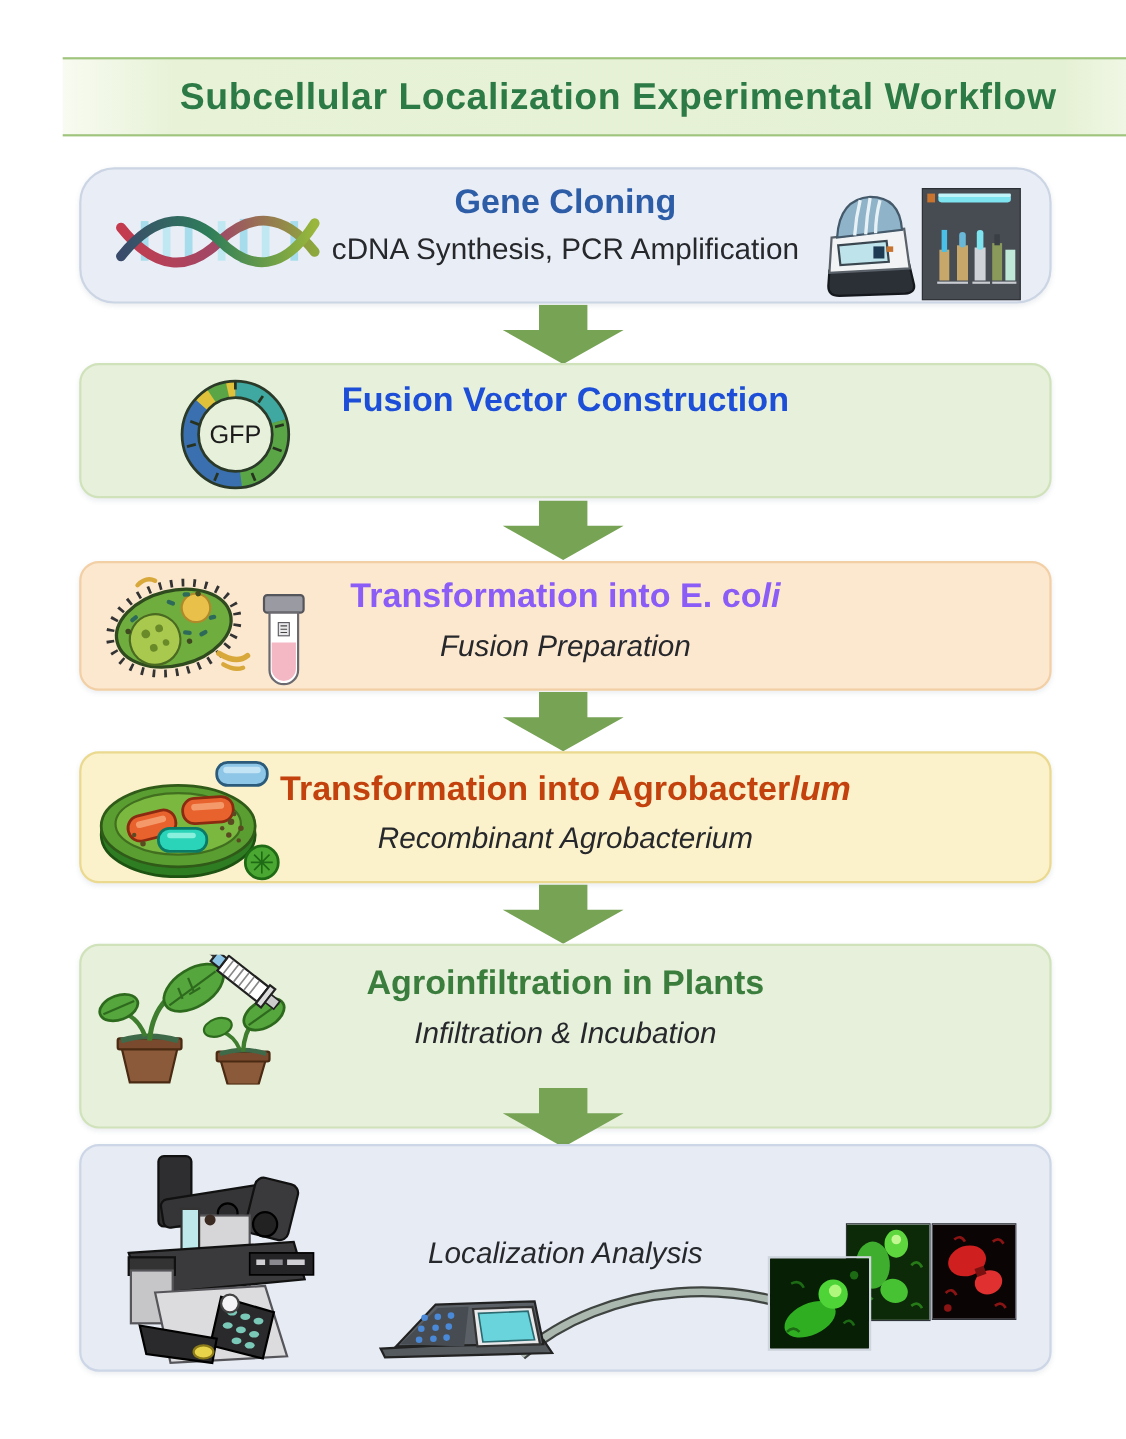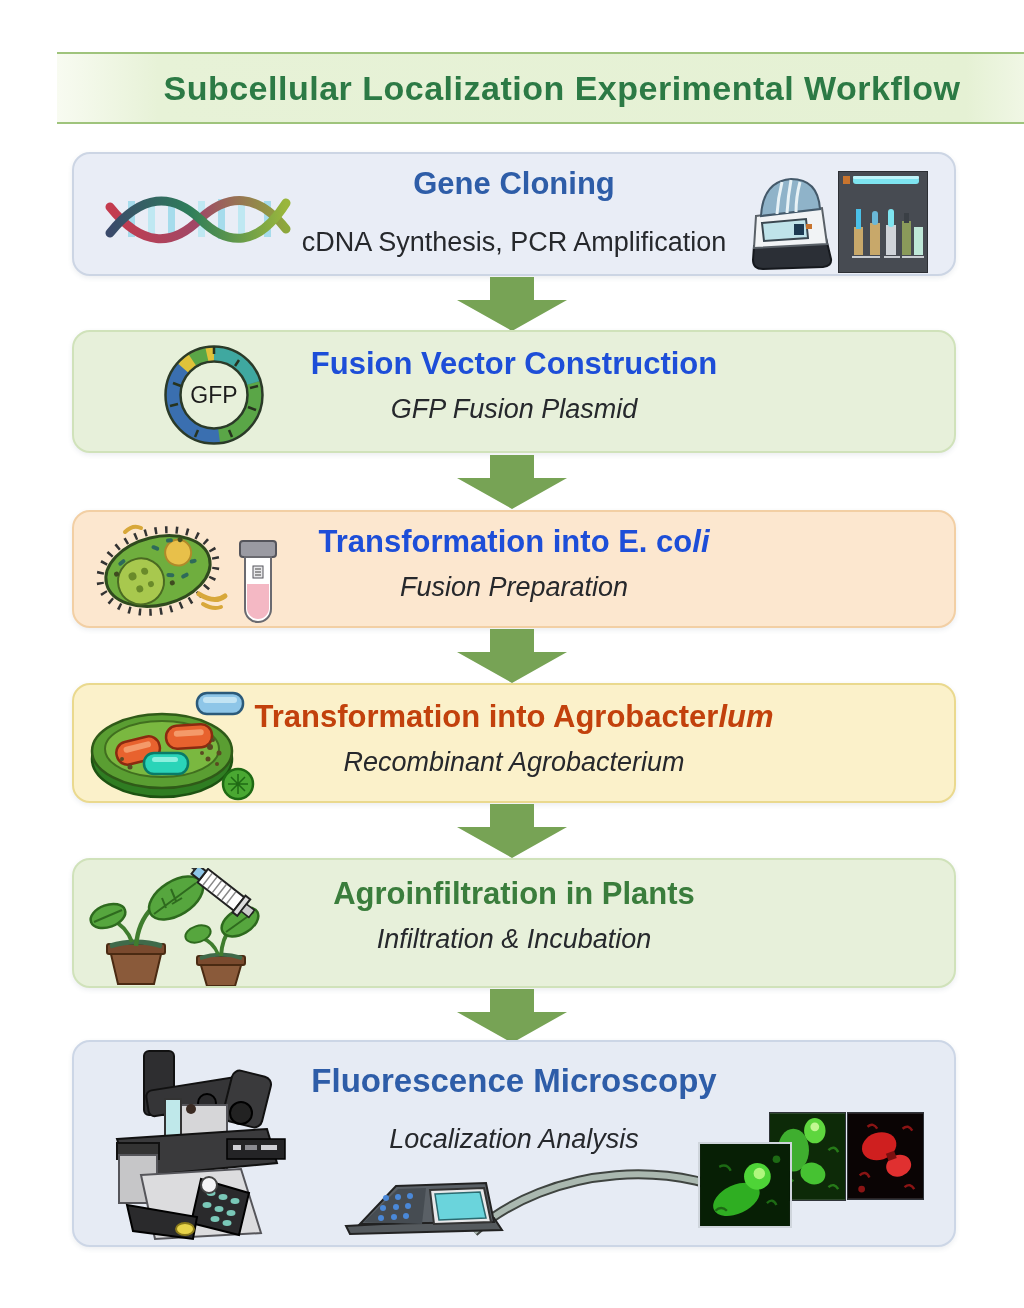--- a/index.html
+++ b/index.html
@@ -23,25 +23,25 @@
     position:absolute;left:0;width:100%;text-align:center;
     font-size:31px;font-weight:700;white-space:nowrap;
   }
   .step-sub{
     position:absolute;left:0;width:100%;text-align:center;
     font-size:27px;color:#26282c;white-space:nowrap;
   }
   .it{font-style:italic;}
   .icon{position:absolute;}
   .arrow{position:absolute;left:457px;width:110px;height:54px;}
-  #s1{top:152px;height:124px;} #s1 .step-title{top:12px;} #s1 .step-sub{top:57px;margin-top:16px;}
+  #s1{top:152px;height:124px;border-radius:32px;} #s1 .step-title{top:12px;} #s1 .step-sub{top:57px;}
   #s2{top:330px;height:123px;} #s2 .step-title{top:14px;} #s2 .step-sub{top:62px;}
   #s3{top:510px;height:118px;} #s3 .step-title{top:12px;} #s3 .step-sub{top:60px;}
   #s4{top:683px;height:120px;} #s4 .step-title{top:14px;} #s4 .step-sub{top:62px;}
-  #s5{top:858px;height:130px;} #s5 .step-title{top:16px;} #s5 .step-sub{top:64px;}
+  #s5{top:858px;height:168px;} #s5 .step-title{top:16px;} #s5 .step-sub{top:64px;}
   #s6{top:1040px;height:207px;} #s6 .step-title{top:20px;font-size:33px;} #s6 .step-sub{top:82px;}
   .micrograph{position:absolute;box-sizing:border-box;}
   #img-front{left:624px;top:100px;width:94px;height:86px;border:2px solid #cfd5dc;z-index:3;}
   #img-mid{left:695px;top:70px;width:77px;height:89px;border:1px solid #30343a;z-index:2;}
   #img-red{left:773px;top:70px;width:77px;height:88px;border:1px solid #30343a;z-index:2;}
   .micrograph svg{display:block;width:100%;height:100%;}
 </style>
 </head>
 <body>
 
@@ -131,21 +131,20 @@
       <line x1="75" y1="99" x2="72" y2="92"></line>
       <line x1="99" y1="72" x2="91" y2="69"></line>
       <line x1="101" y1="48" x2="93" y2="50"></line>
       <line x1="82" y1="22" x2="78" y2="28"></line>
     </g>
     <text x="57" y="65" text-anchor="middle" font-size="23" fill="#1c1c1c" font-family="Liberation Sans, sans-serif">GFP</text>
   </svg>
   <div class="step-title" style="color: #1d4ed8;">
     <span>Fusion Vector Construction</span><span class="it"></span>
   </div>
-  <div class="step-sub it">GFP Fusion Plasmid</div>
 </div>
 
 <svg class="arrow" style="top:455px;" viewBox="0 0 110 54">
   <polygon points="33,0 77,0 77,23 110,23 55,54 0,23 33,23" style="fill: rgb(119, 163, 85);"></polygon>
 </svg>
 
 <div class="step" id="s3" style="background-color: rgb(252, 231, 207); border-color: rgb(242, 207, 164);">
   <svg class="icon" style="left:13px;top:4px;" width="142" height="110" viewBox="0 0 142 110">
     <g transform="rotate(-14 71 55)">
       <ellipse cx="71" cy="55" rx="59" ry="40" fill="none" stroke="#333" stroke-width="7" stroke-dasharray="2.5 8"></ellipse>
@@ -174,21 +173,21 @@
   </svg>
   <svg class="icon" style="left:162px;top:28px;" width="44" height="92" viewBox="0 0 44 92">
     <rect x="4" y="1" width="36" height="16" rx="3" fill="#9a9aa2" stroke="#55555c" stroke-width="2"></rect>
     <path d="M9,17 h26 v52 a13,13 0 0 1 -26,0 Z" fill="#ffffff" stroke="#6a6a70" stroke-width="2"></path>
     <path d="M11,44 h22 v24 a11,11 0 0 1 -22,0 Z" fill="#f4b8c4"></path>
     <rect x="17" y="26" width="10" height="12" fill="#e8e8ea" stroke="#55555c" stroke-width="1"></rect>
     <line x1="19" y1="29" x2="25" y2="29" stroke="#444" stroke-width="1"></line>
     <line x1="19" y1="32" x2="25" y2="32" stroke="#444" stroke-width="1"></line>
     <line x1="19" y1="35" x2="25" y2="35" stroke="#444" stroke-width="1"></line>
   </svg>
-  <div class="step-title" style="color: #1d4ed8;">
+  <div class="step-title" style="color: #8b5cf6;">
     <span>Transformation into E. co</span><span class="it">li</span>
   </div>
   <div class="step-sub it">Fusion Preparation</div>
 </div>
 
 <svg class="arrow" style="top:629px;" viewBox="0 0 110 54">
   <polygon points="33,0 77,0 77,23 110,23 55,54 0,23 33,23" style="fill: rgb(119, 163, 85);"></polygon>
 </svg>
 
 <div class="step" id="s4" style="background-color: rgb(251, 241, 202); border-color: rgb(234, 217, 142);">
@@ -304,23 +303,20 @@
       <ellipse cx="118" cy="158" rx="4.5" ry="3"></ellipse>
         <ellipse cx="130" cy="162" rx="4.5" ry="3"></ellipse>
         <ellipse cx="142" cy="166" rx="4.5" ry="3"></ellipse>
       <ellipse cx="126" cy="172" rx="4.5" ry="3"></ellipse>
         <ellipse cx="138" cy="176" rx="4.5" ry="3"></ellipse>
     </g>
     <polygon points="38,158 108,170 104,192 44,184" fill="#2a2a2c" stroke="#000" stroke-width="2"></polygon>
     <ellipse cx="96" cy="182" rx="9" ry="6" fill="#e8d44a" stroke="#8a7a1a" stroke-width="2"></ellipse>
     <circle cx="120" cy="138" r="8" fill="#f4f4f6" stroke="#444" stroke-width="2"></circle>
   </svg>
-  <div class="step-title" style="color: rgb(46, 93, 168);">
-    <span>Fluorescence Microscopy</span><span class="it"></span>
-  </div>
   <div class="step-sub it">Localization Analysis</div>
 
   <svg class="icon" style="left:395px;top:110px;z-index:1;" width="310" height="85" viewBox="0 0 310 85">
     <path d="M5,80 C80,14 210,2 300,58" fill="none" stroke="#3f4440" stroke-width="10"></path>
     <path d="M5,80 C80,14 210,2 300,58" fill="none" stroke="#aab8b0" stroke-width="6"></path>
   </svg>
 
   <svg class="icon" style="left:270px;top:138px;z-index:2;" width="165" height="56" viewBox="0 0 165 56">
     <polygon points="2,46 150,38 158,50 6,54" fill="#555a5e" stroke="#222" stroke-width="2"></polygon>
     <polygon points="16,44 52,6 142,3 150,42" fill="#5a6066" stroke="#222" stroke-width="2"></polygon>

